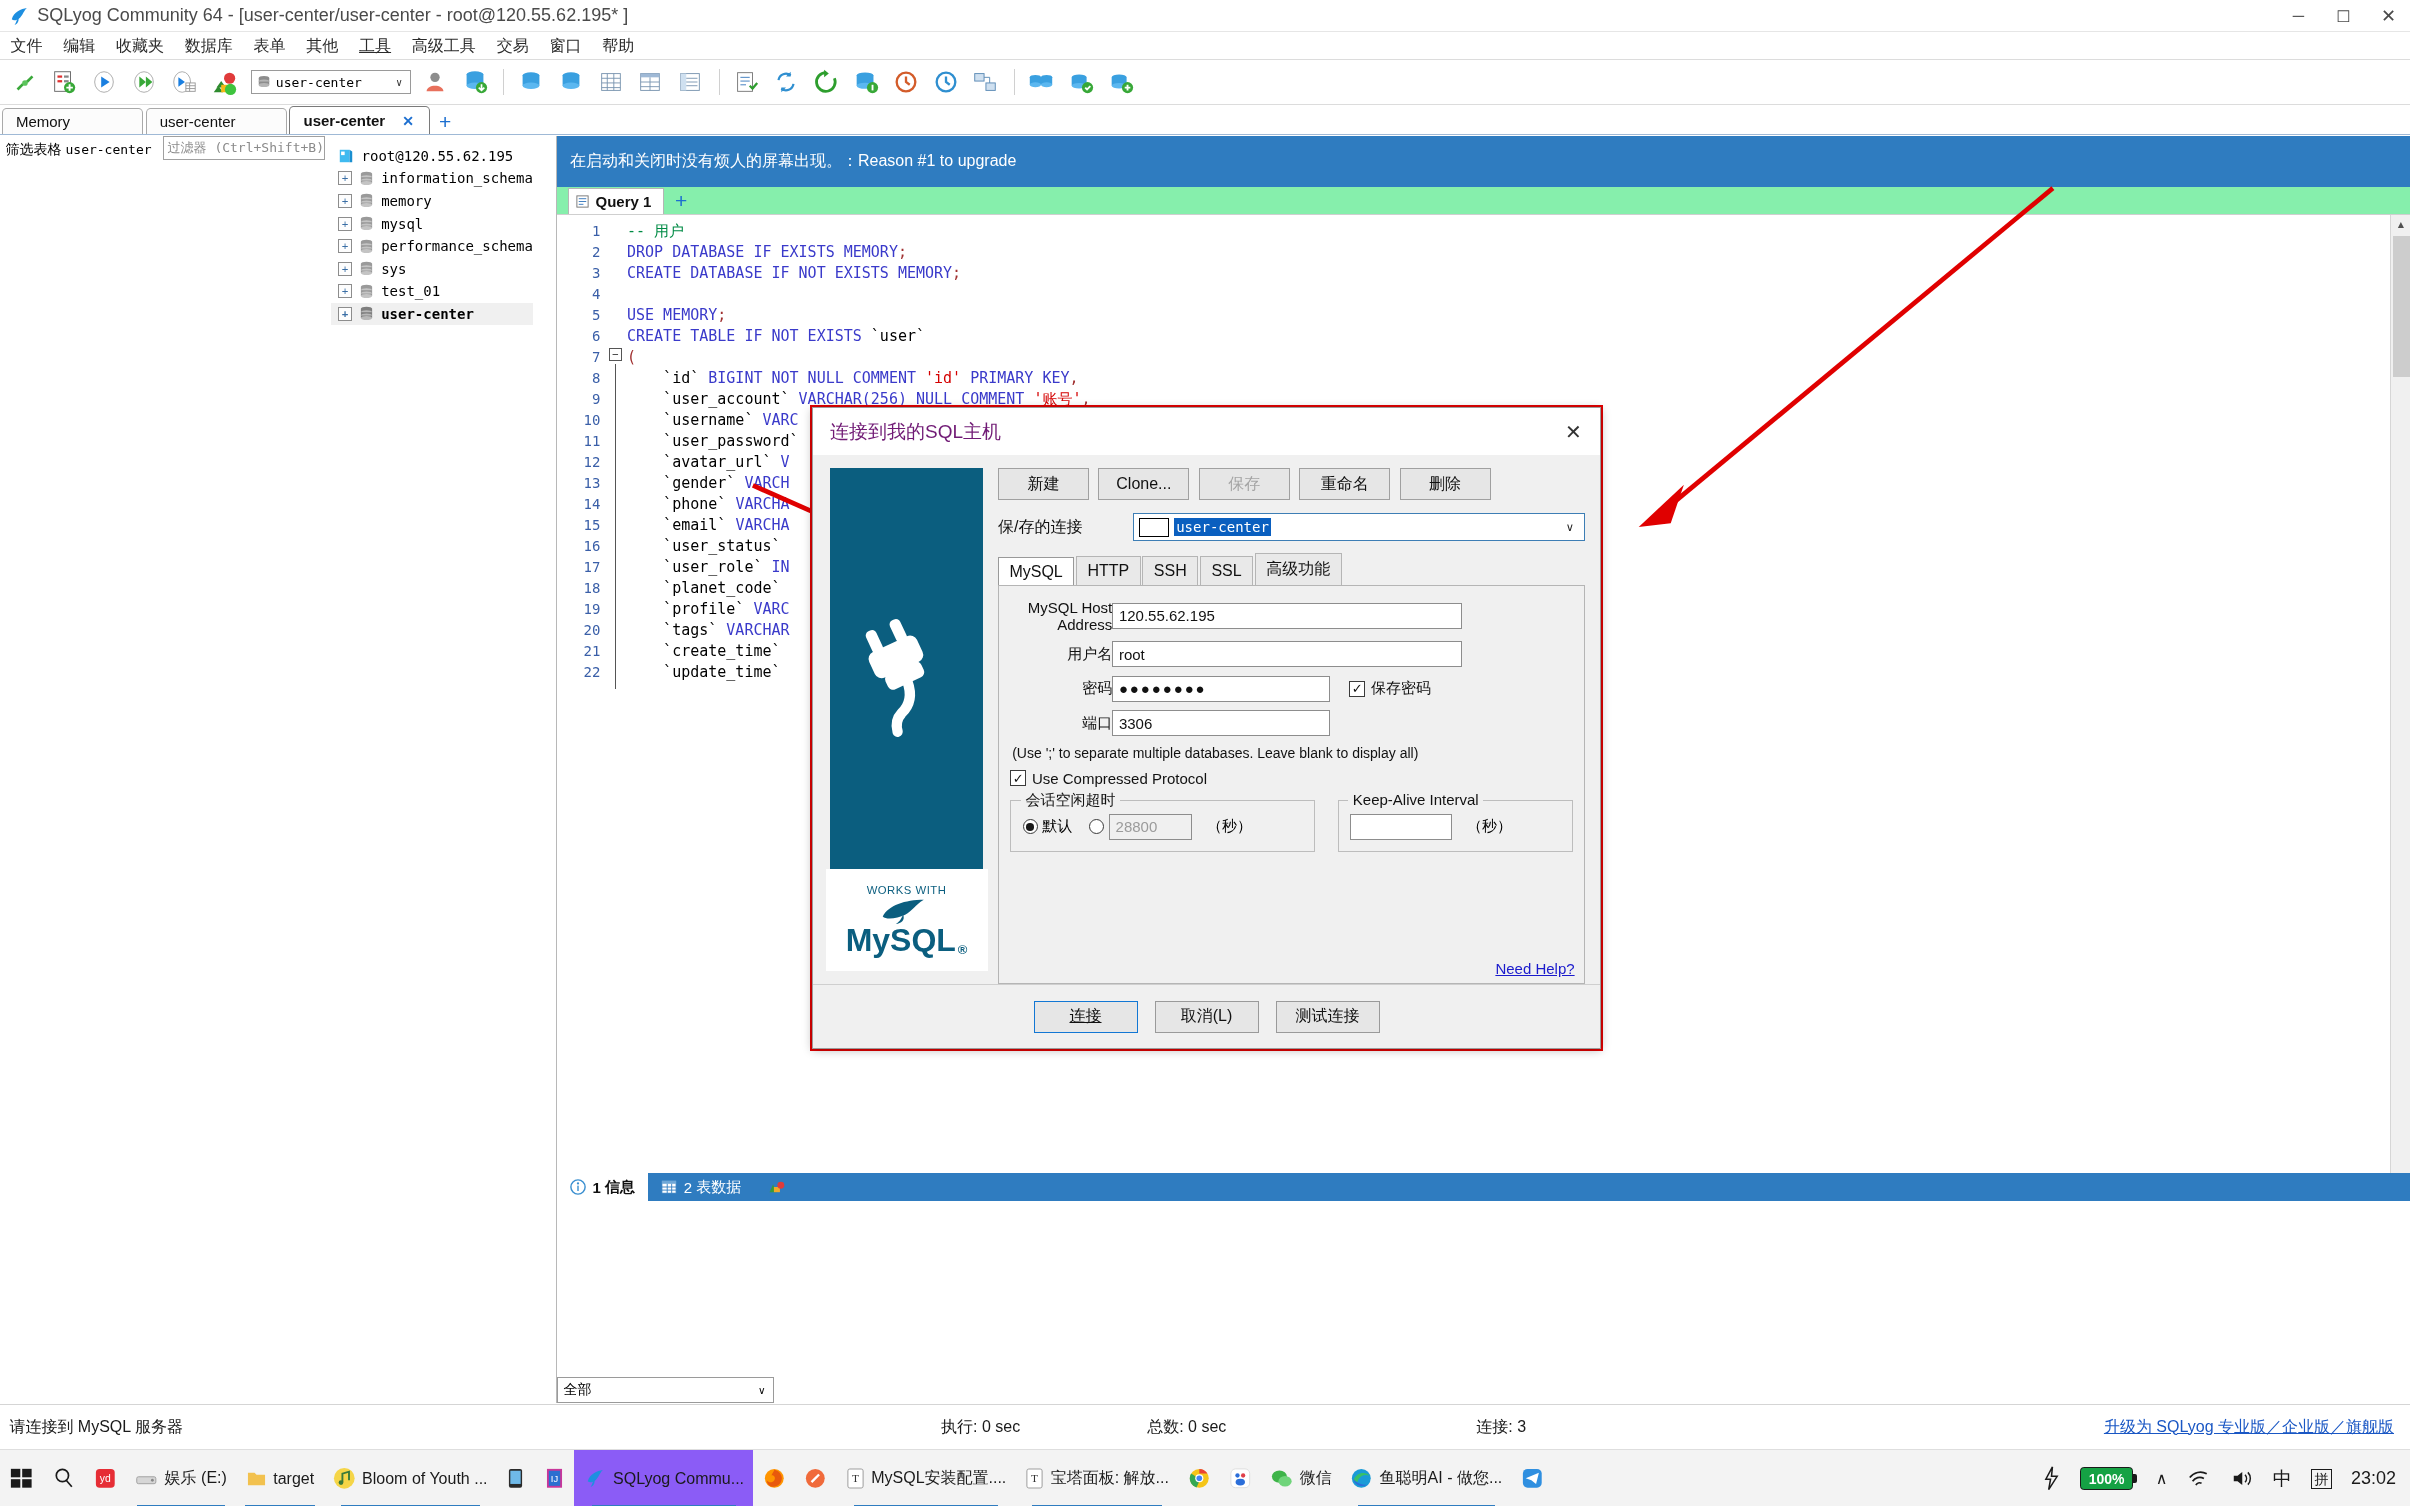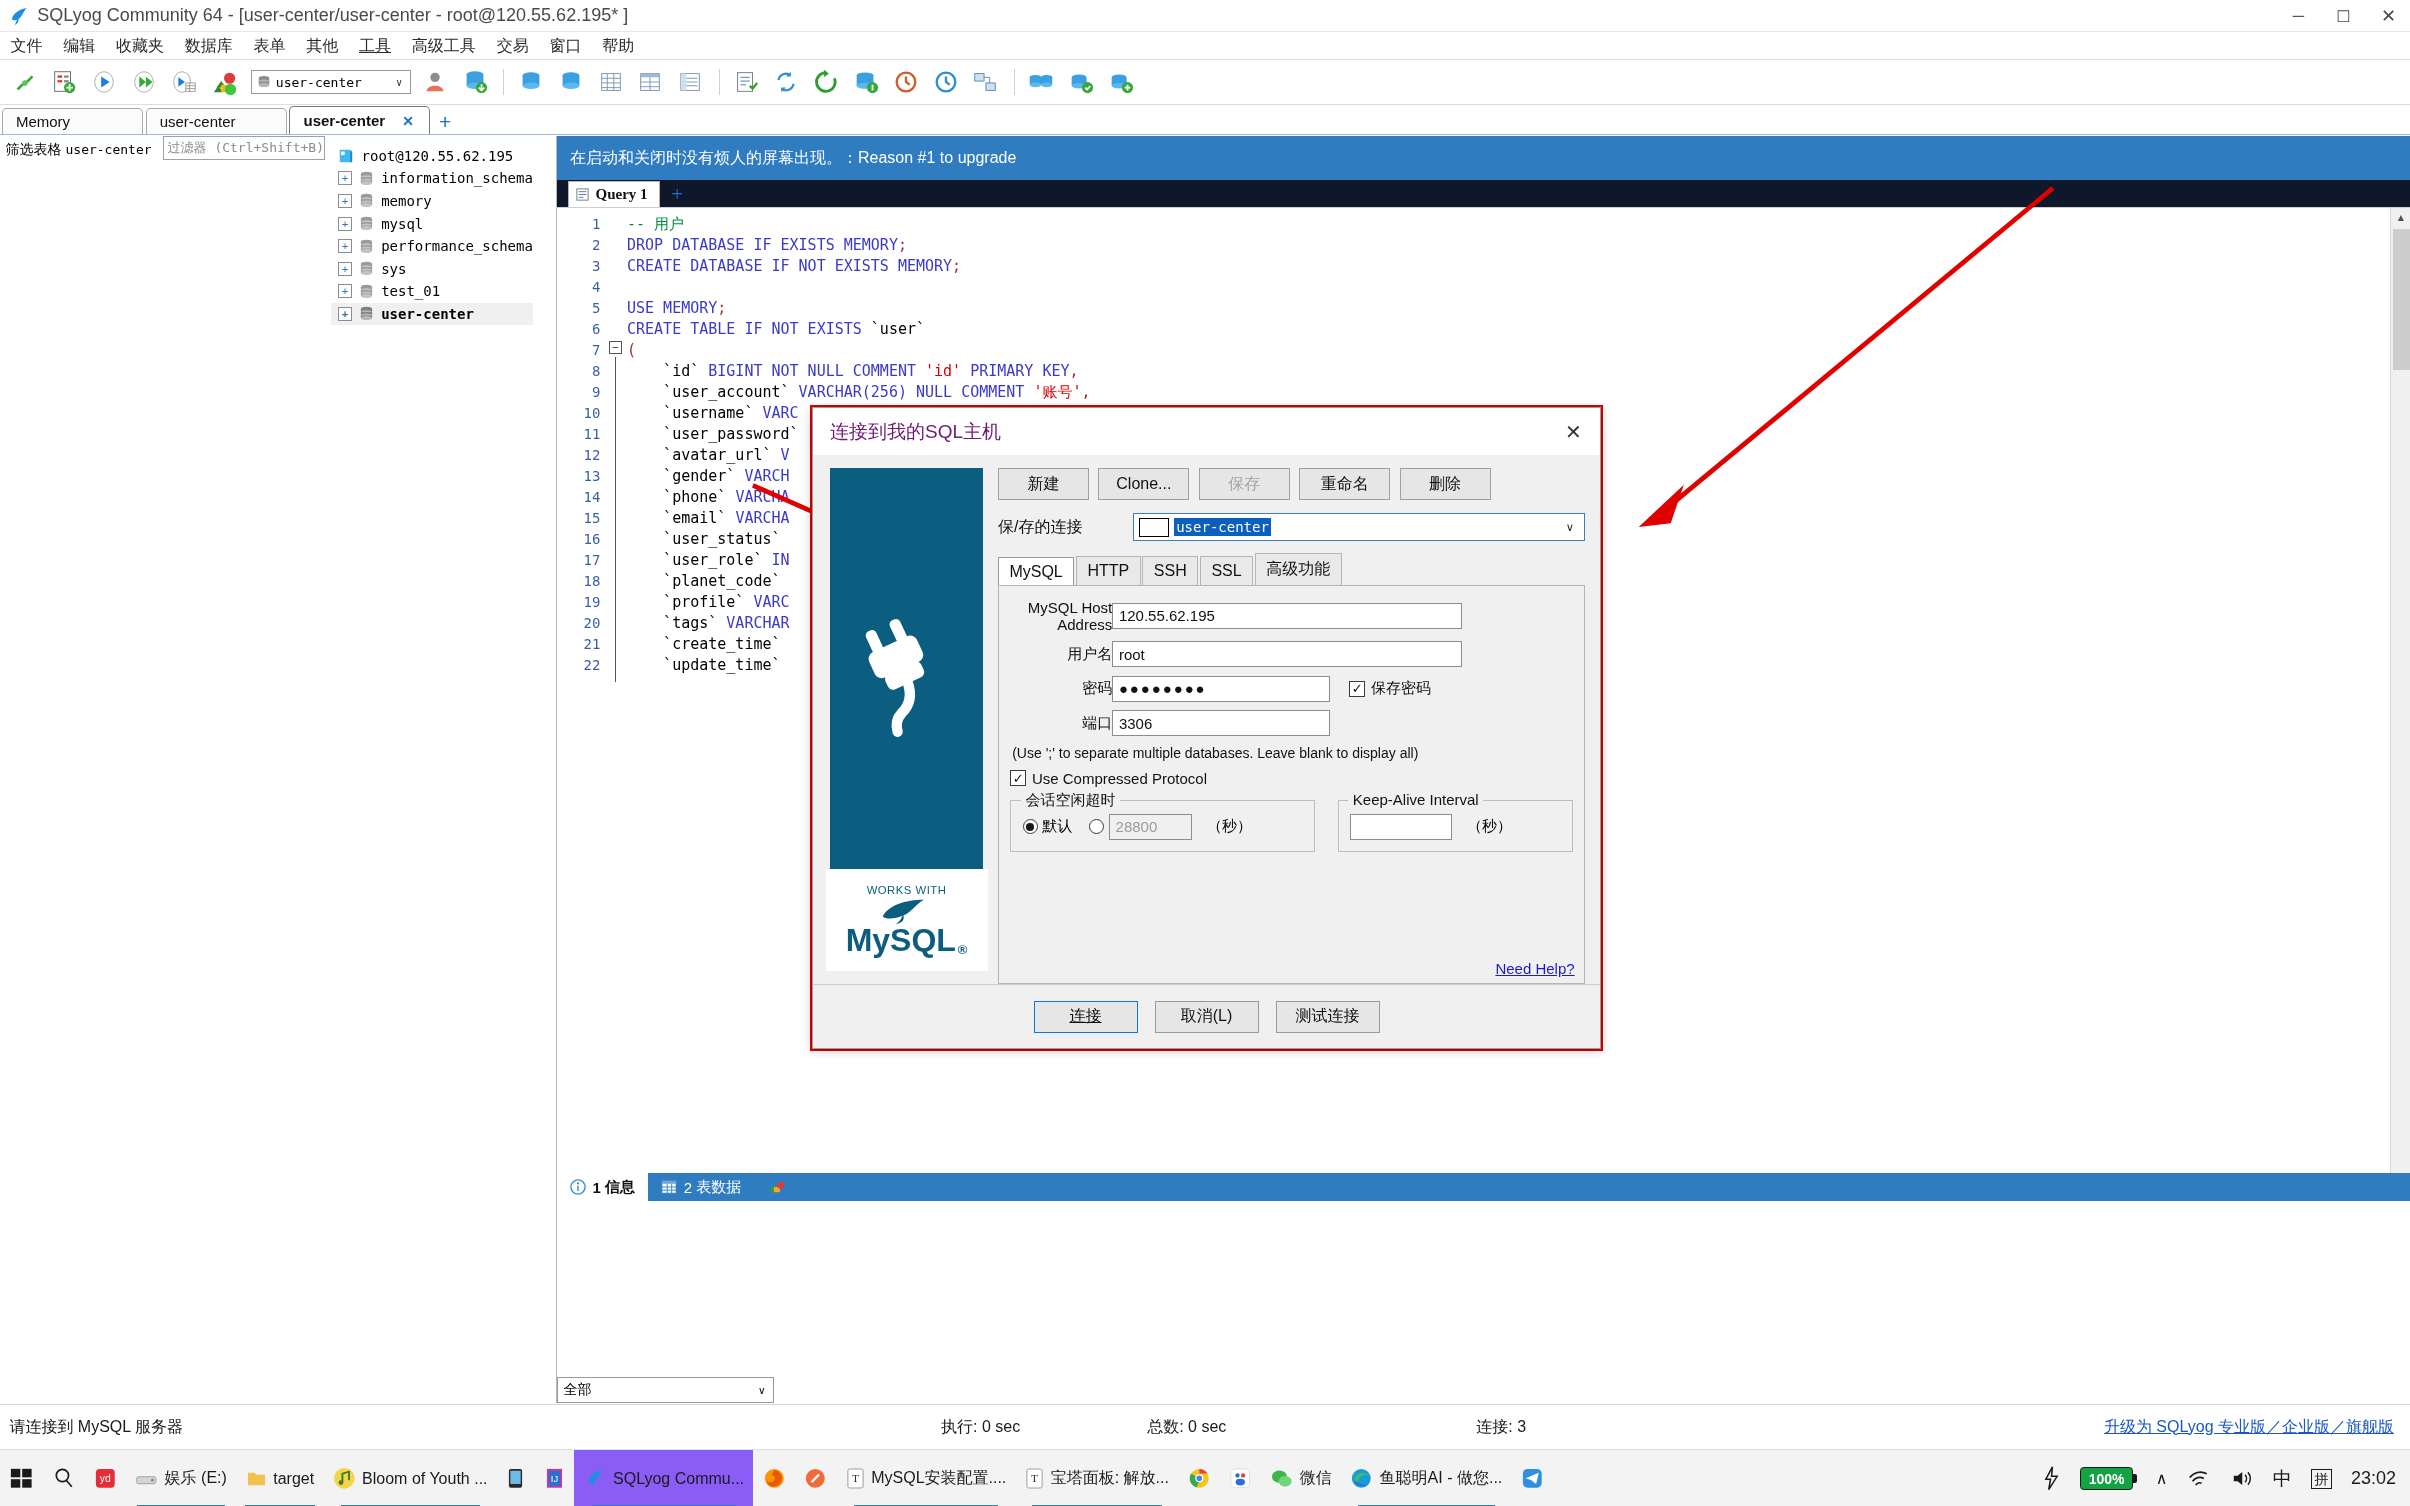--- a/index.html
+++ b/index.html
@@ -60,22 +60,22 @@
   #tree{ margin-top:8.5px;font-family:"DejaVu Sans Mono",monospace;font-size:14px;color:#000;}
   .tree-row{ height:22.6px;display:flex;align-items:center;padding-left:7.5px;}
   .tree-row.root{ padding-left:7.5px;}
   .tree-row.sel{ background:#f0f0f0;font-weight:bold;}
   .expander{ width:14px;height:14px;border:0.9px solid #8d8d8d;background:#fdfdfd;color:#3a6ea5;
     font-size:11.3px;line-height:12.2px;text-align:center;margin-right:6.6px;font-family:"Liberation Sans",sans-serif;}
   .db-ico{ margin-right:7.5px;display:flex;}
   .srv-ico{ margin-right:7.5px;display:flex;}
   
   #editorcol{ flex:1;display:flex;flex-direction:column;position:relative;}
-  #banner{ height:44px;background:#2f7cc0;color:#fff;display:flex;align-items:center;padding-left:13px;font-size:16px;}
-  #qtabrow{ height:28px;background:#0f172a;border-bottom:0.9px solid #cfcfcf;display:flex;align-items:flex-end;padding-left:11.3px;font-family:Liberation Serif, serif;}
+  #banner{ height:51px;background:#2f7cc0;color:#fff;display:flex;align-items:center;padding-left:13px;font-size:16px;}
+  #qtabrow{ height:28px;background:#86efac;border-bottom:0.9px solid #cfcfcf;display:flex;align-items:flex-end;padding-left:11.3px;}
   #qtab{ display:flex;align-items:center;height:26px;padding:0 11.3px 0 5.6px;border:0.9px solid #b5b5b5;border-bottom:none;
     background:#fff;font-size:15px;font-weight:bold;color:#111;}
   #qtab .qicon{ margin-right:5.6px;display:flex;}
   #qtab-add{ font-size:21px;color:#1d6fd0;padding:0 11.3px;line-height:26px;}
   #editor{ flex:1;background:#fff;position:relative;overflow:hidden;display:flex;}
   #gutter{ width:49px;background:#fff;text-align:right;padding-top:5.6px;}
   .lnum{ font-family:"DejaVu Sans Mono",monospace;font-size:14px;color:#3a5fa8;line-height:21px;padding-right:5.6px;}
   #foldcol{ width:21px;padding-top:5.6px;position:relative;}
   #code{ flex:1;padding-top:5.6px;font-family:"DejaVu Sans Mono",monospace;font-size:15px;white-space:pre;}
   .cl{ line-height:21px;height:21px;}

